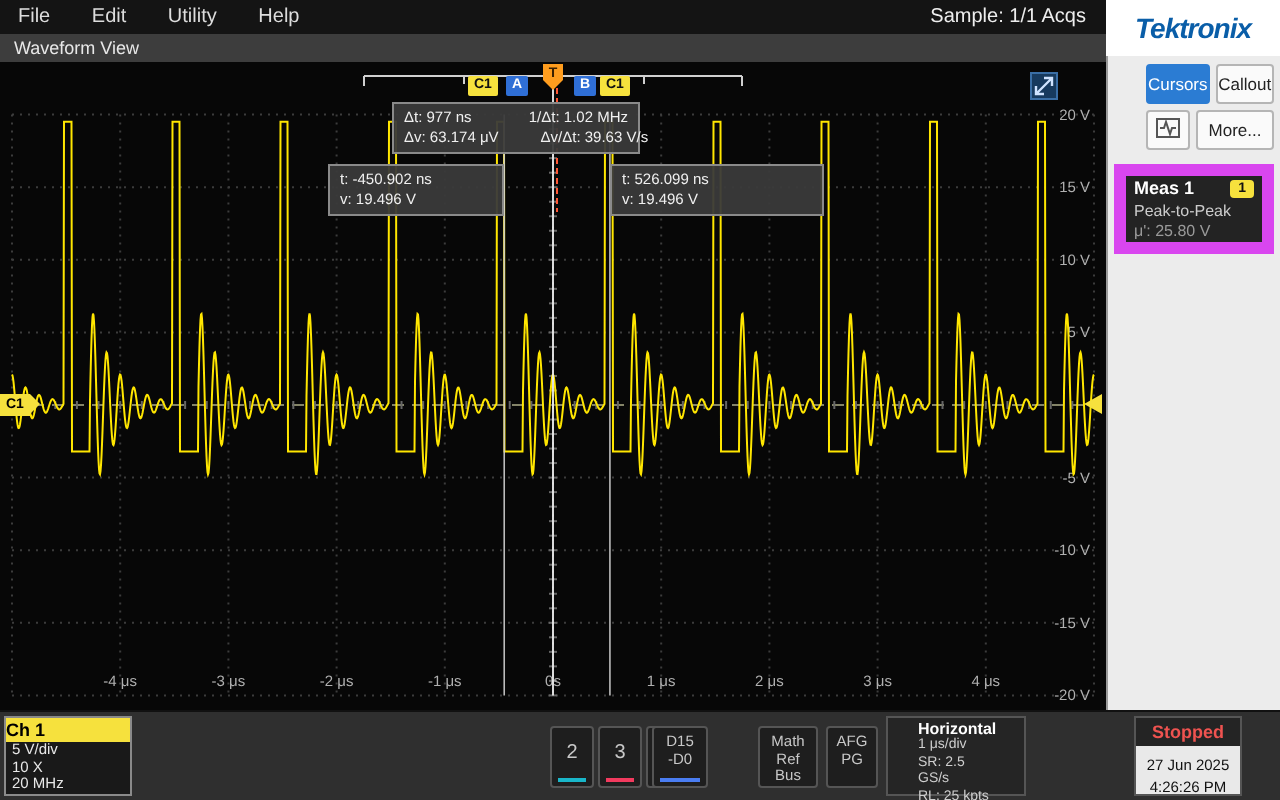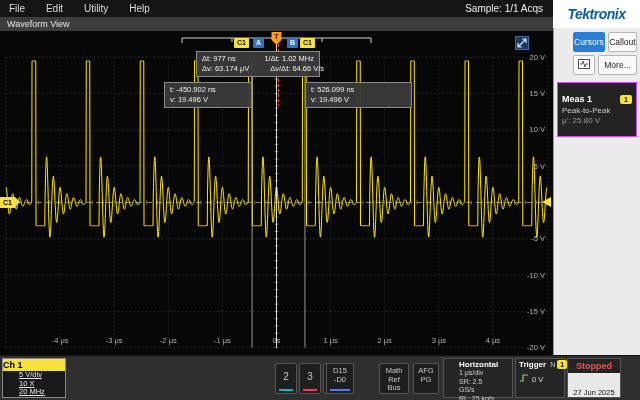--- a/index.html
+++ b/index.html
@@ -12,21 +12,21 @@
 
   
   .brand{position:absolute;left:553px;top:0;width:87px;height:28px;background:#ffffff;color:#0a5ea8;font-weight:bold;font-style:italic;font-size:14px;display:flex;align-items:center;justify-content:center;letter-spacing:-0.5px;}
 
   
   .side-panel{position:absolute;left:553px;top:28px;width:87px;height:327px;background:#ececec;border-left:1px solid #9a9a9a;box-sizing:border-box;padding:4px 3px;}
   .sp-row{display:flex;gap:3px;margin-bottom:3px;padding-left:16px;}
   .sp-btn{flex:1;height:18px;font-size:8.5px;display:flex;align-items:center;justify-content:center;background:#fafafa;border:1px solid #b5b5b5;border-radius:2px;color:#222;cursor:default;}
   .sp-btn.active{background:#2b7cd3;border-color:#2b7cd3;color:#fff;}
   .icon-btn{flex:none;width:20px;}
-  .meas-card{margin-top:7px;background:#232323;border:1px solid #d946ef;padding:11px 4px;color:#ddd;}
+  .meas-card{margin-top:7px;background:#232323;border:6px solid #d946ef;padding:1px 4px;color:#ddd;}
   .meas-head{display:flex;justify-content:space-between;align-items:center;font-size:9px;font-weight:bold;color:#fff;}
   .meas-badge{background:#f6e13d;color:#111;font-size:7px;font-weight:bold;padding:0 4px;border-radius:2px;height:9px;line-height:9px;}
   .meas-type{font-size:8px;color:#ccc;margin-top:2px;}
   .meas-value{font-size:8px;color:#9a9a9a;margin-top:1px;}
 
   
   .wfv-header{position:absolute;left:0;top:17px;width:553px;height:14px;background:#3d3d3d;color:#e8e8e8;font-size:9px;line-height:14px;padding-left:7px;box-sizing:border-box;}
 
   
   .plot-area{position:absolute;left:0;top:31px;width:553px;height:324px;background:#070707;}
@@ -45,35 +45,35 @@
   .ch-marker{position:absolute;left:0;top:166px;background:#f6e13d;color:#000;font-size:7px;font-weight:bold;height:11px;line-height:11px;padding:0 3px;}
   .ch-marker::after{content:"";position:absolute;left:100%;top:0;width:0;height:0;border-top:5.5px solid transparent;border-bottom:5.5px solid transparent;border-left:5px solid #f6e13d;}
   .trig-arrow{position:absolute;left:542px;top:166px;width:0;height:0;border-top:5.5px solid transparent;border-bottom:5.5px solid transparent;border-right:9px solid #f6e13d;}
 
   .expand-btn{position:absolute;left:515px;top:5px;width:14px;height:14px;background:#173a5e;border:1px solid #3a6ea5;box-sizing:border-box;}
 
   
   .bottom-bar{position:absolute;left:0;top:355px;width:640px;height:45px;background:#2f2f2f;border-top:1px solid #111;box-sizing:border-box;}
   .ch1-box{position:absolute;left:2px;top:2px;width:64px;height:40px;background:#191919;border:1px solid #8a8a8a;box-sizing:border-box;overflow:hidden;}
   .ch1-head{background:#f6e13d;color:#000;font-weight:bold;font-size:9px;height:12px;line-height:12px;padding-left:0;}
-  .ch1-line{font-size:7.5px;color:#e8e8e8;padding-left:16px;line-height:8.5px;text-decoration:underline;}
+  .ch1-line{font-size:7.5px;color:#e8e8e8;padding-left:3px;line-height:8.5px;}
   .chan-btn{position:absolute;top:7px;width:22px;height:31px;background:#1e1e1e;border:1px solid #555;border-radius:2px;color:#c8c8c8;font-size:10px;text-align:center;line-height:26px;box-sizing:border-box;}
   .chan-strip{position:absolute;left:3px;right:3px;bottom:2px;height:2px;}
   .multi-btn{position:absolute;top:7px;height:31px;background:#1e1e1e;border:1px solid #555;border-radius:2px;color:#c8c8c8;font-size:7.5px;text-align:center;box-sizing:border-box;padding-top:3px;line-height:8.5px;}
   .horiz-box{position:absolute;left:443px;top:2px;width:70px;height:40px;background:#252525;border:1px solid #555;box-sizing:border-box;padding:1px 15px;}
   .hb-title{font-size:8px;font-weight:bold;color:#fff;line-height:9px;}
   .hb-line{font-size:7px;color:#cfcfcf;line-height:8.5px;}
   .trig-box{position:absolute;left:515px;top:2px;width:50px;height:40px;background:#252525;border:1px solid #555;box-sizing:border-box;padding:1px 3px;}
   .trig-head{display:flex;align-items:center;gap:2px;font-size:8px;font-weight:bold;color:#fff;line-height:9px;}
   .trig-n{font-weight:normal;color:#ccc;font-size:7px;margin-left:2px;}
   .trig-badge{background:#f6e13d;color:#111;font-size:7px;font-weight:bold;padding:0 3px;border-radius:2px;height:9px;line-height:9px;}
   .trig-row{display:flex;align-items:center;gap:3px;font-size:7.5px;color:#ddd;margin-top:4px;}
   .stopped-box{position:absolute;left:567px;top:2px;width:54px;height:40px;background:#242424;border:1px solid #555;box-sizing:border-box;overflow:hidden;}
   .stopped-label{color:#ef5350;font-weight:bold;font-size:9px;text-align:center;height:14px;line-height:14px;}
-  .datetime{background:#e9e9e9;color:#111;font-size:7.5px;text-align:center;height:26px;line-height:11px;padding-top:14px;box-sizing:border-box;}
+  .datetime{background:#e9e9e9;color:#111;font-size:7.5px;text-align:center;height:26px;line-height:11px;padding-top:4px;box-sizing:border-box;}
 </style>
 </head>
 <body>
 
 <div class="screen">
 
   <div class="menubar">
     <span class="menu-item">File</span>
     <span class="menu-item">Edit</span>
     <span class="menu-item">Utility</span>
@@ -259,21 +259,21 @@
         <text x="276.5" y="7.5" fill="#3a2000" font-size="7" text-anchor="middle" font-weight="bold" font-family="Liberation Sans, sans-serif">T</text>
       </svg>
 
     <div class="readout" id="readout-summary">
       <div class="row">
         <span>Δt: 977 ns</span>
         <span>1/Δt: 1.02 MHz</span>
       </div>
       <div class="row">
         <span>Δv: 63.174 μV</span>
-        <span>Δv/Δt: 64.66 V/s</span>
+        <span>Δv/Δt: 39.63 V/s</span>
       </div>
     </div>
 
     <div class="readout" id="cursor-a-box">
       <div>t: -450.902 ns</div>
       <div>v: 19.496 V</div>
     </div>
     <div class="readout" id="cursor-b-box">
       <div>t: 526.099 ns</div>
       <div>v: 19.496 V</div>
@@ -333,35 +333,20 @@
       <div>PG</div>
     </div>
 
     <div class="horiz-box">
       <div class="hb-title">Horizontal</div>
       <div class="hb-line">1 μs/div</div>
       <div class="hb-line">SR: 2.5 GS/s</div>
       <div class="hb-line">RL: 25 kpts</div>
     </div>
 
-    <div class="trig-box">
-      <div class="trig-head">
-        <span>Trigger</span>
-        <span class="trig-n">N</span>
-        <span class="trig-badge">1</span>
-      </div>
-      <div class="trig-row">
-        <span>
-          <svg width="10" height="10" viewBox="0 0 10 10">
-              <path d="M1 8 H4 V2 H9" fill="none" stroke="#8fd18f" stroke-width="1.2"></path>
-            </svg>
-        </span>
-        <span>0 V</span>
-      </div>
-    </div>
 
     <div class="stopped-box">
       <div class="stopped-label">Stopped</div>
       <div class="datetime">
         <div>27 Jun 2025</div>
         <div>4:26:26 PM</div>
       </div>
     </div>
   </div>
 </div>

